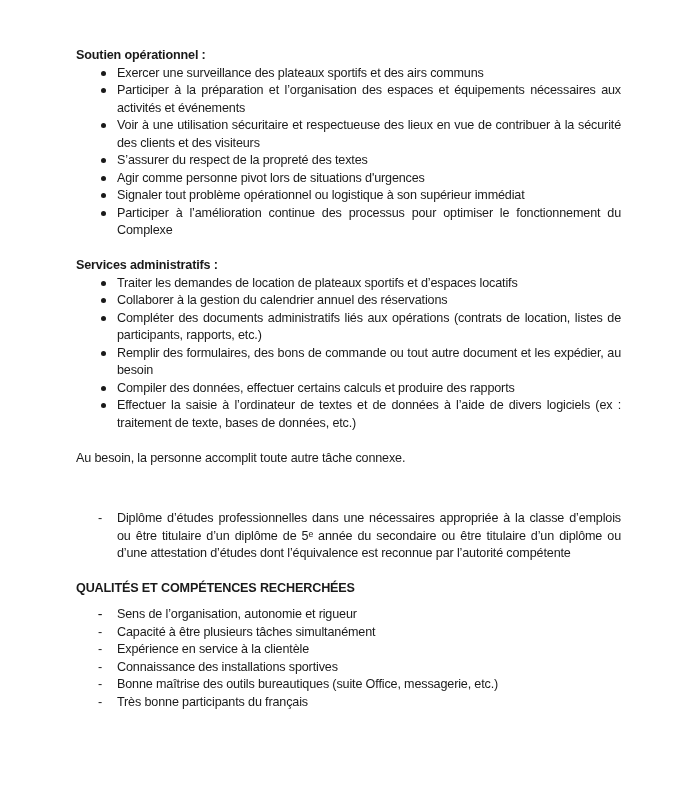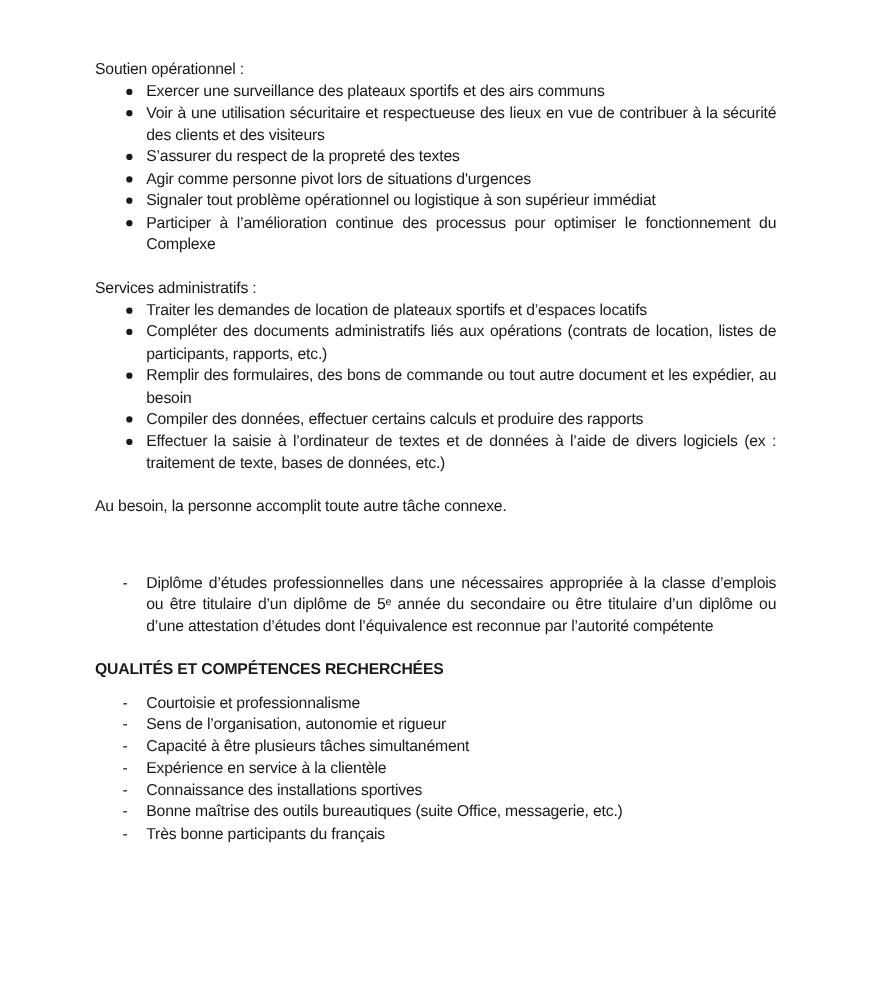--- a/index.html
+++ b/index.html
@@ -2,51 +2,53 @@
 <html><head>
 <meta charset="utf-8">
 <style>
   html, body { margin: 0; padding: 0; background: #ffffff; }
   body {
     width: 695px; height: 785px; position: relative; overflow: hidden;
     font-family: "Liberation Sans", sans-serif;
     font-size: 12.6px; color: #1a1a1a; letter-spacing: -0.15px;
   }
   .page { position: absolute; left: 76px; top: 47px; width: 545px; }
-  .heading { font-weight: normal; line-height: 17.5px; height: 17.5px; margin: 0; }
+  .heading { font-weight: bold; line-height: 17.5px; height: 17.5px; margin: 0; }
   .caps { font-weight: bold; line-height: 17.5px; margin: 0; }
   ul { list-style: none; margin: 0; padding: 0; }
   li { position: relative; padding-left: 41px; line-height: 17.5px; text-align: justify; }
   li.bullet::before {
     content: ""; position: absolute; left: 25px; top: 6px;
     width: 5px; height: 5px; border-radius: 50%; background: #1a1a1a;
   }
   li.dash .mark { position: absolute; left: 22px; top: 0; }
   .para { line-height: 17.5px; margin: 0; }
 </style>
 </head>
 <body>
 
 <div class="page">
 
   <p class="heading">Soutien opérationnel :</p>
   <ul>
     <li class="bullet">Exercer une surveillance des plateaux sportifs et des airs communs</li>
+    <li class="bullet">Participer à la préparation et l’organisation des espaces et équipements nécessaires aux activités et événements</li>
     <li class="bullet">Voir à une utilisation sécuritaire et respectueuse des lieux en vue de contribuer à la sécurité des clients et des visiteurs</li>
     <li class="bullet">S’assurer du respect de la propreté des textes</li>
     <li class="bullet">Agir comme personne pivot lors de situations d'urgences</li>
     <li class="bullet">Signaler tout problème opérationnel ou logistique à son supérieur immédiat</li>
     <li class="bullet">Participer à l’amélioration continue des processus pour optimiser le fonctionnement du Complexe</li>
   </ul>
 
   <div style="height:17.5px"></div>
 
   <p class="heading">Services administratifs :</p>
   <ul>
     <li class="bullet">Traiter les demandes de location de plateaux sportifs et d’espaces locatifs</li>
+    <li class="bullet">Collaborer à la gestion du calendrier annuel des réservations</li>
     <li class="bullet">Compléter des documents administratifs liés aux opérations (contrats de location, listes de participants, rapports, etc.)</li>
     <li class="bullet">Remplir des formulaires, des bons de commande ou tout autre document et les expédier, au besoin</li>
     <li class="bullet">Compiler des données, effectuer certains calculs et produire des rapports</li>
     <li class="bullet">Effectuer la saisie à l’ordinateur de textes et de données à l’aide de divers logiciels (ex : traitement de texte, bases de données, etc.)</li>
   </ul>
 
   <div style="height:17.5px"></div>
 
   <p class="para">Au besoin, la personne accomplit toute autre tâche connexe.</p>
 
@@ -58,21 +60,21 @@
       <span class="mark">-</span>
       <span>Diplôme d’études professionnelles dans une nécessaires appropriée à la classe d’emplois ou être titulaire d’un diplôme de 5ᵉ année du secondaire ou être titulaire d’un diplôme ou d’une attestation d’études dont l’équivalence est reconnue par l’autorité compétente</span>
     </li>
   </ul>
 
   <div style="height:17px"></div>
 
   <p class="caps">QUALITÉS ET COMPÉTENCES RECHERCHÉES</p>
   <div style="height:9px"></div>
   <ul>
-    <li class="dash"><span class="mark">-</span><span>Courtoisie et professionnalisme</span></li>
+    <li class="dash"><span class="mark">-</span></li>
     <li class="dash"><span class="mark">-</span><span>Sens de l’organisation, autonomie et rigueur</span></li>
     <li class="dash"><span class="mark">-</span><span>Capacité à être plusieurs tâches simultanément</span></li>
     <li class="dash"><span class="mark">-</span><span>Expérience en service à la clientèle</span></li>
     <li class="dash"><span class="mark">-</span><span>Connaissance des installations sportives</span></li>
     <li class="dash"><span class="mark">-</span><span>Bonne maîtrise des outils bureautiques (suite Office, messagerie, etc.)</span></li>
     <li class="dash"><span class="mark">-</span><span>Très bonne participants du français</span></li>
   </ul>
 
 </div>
 

